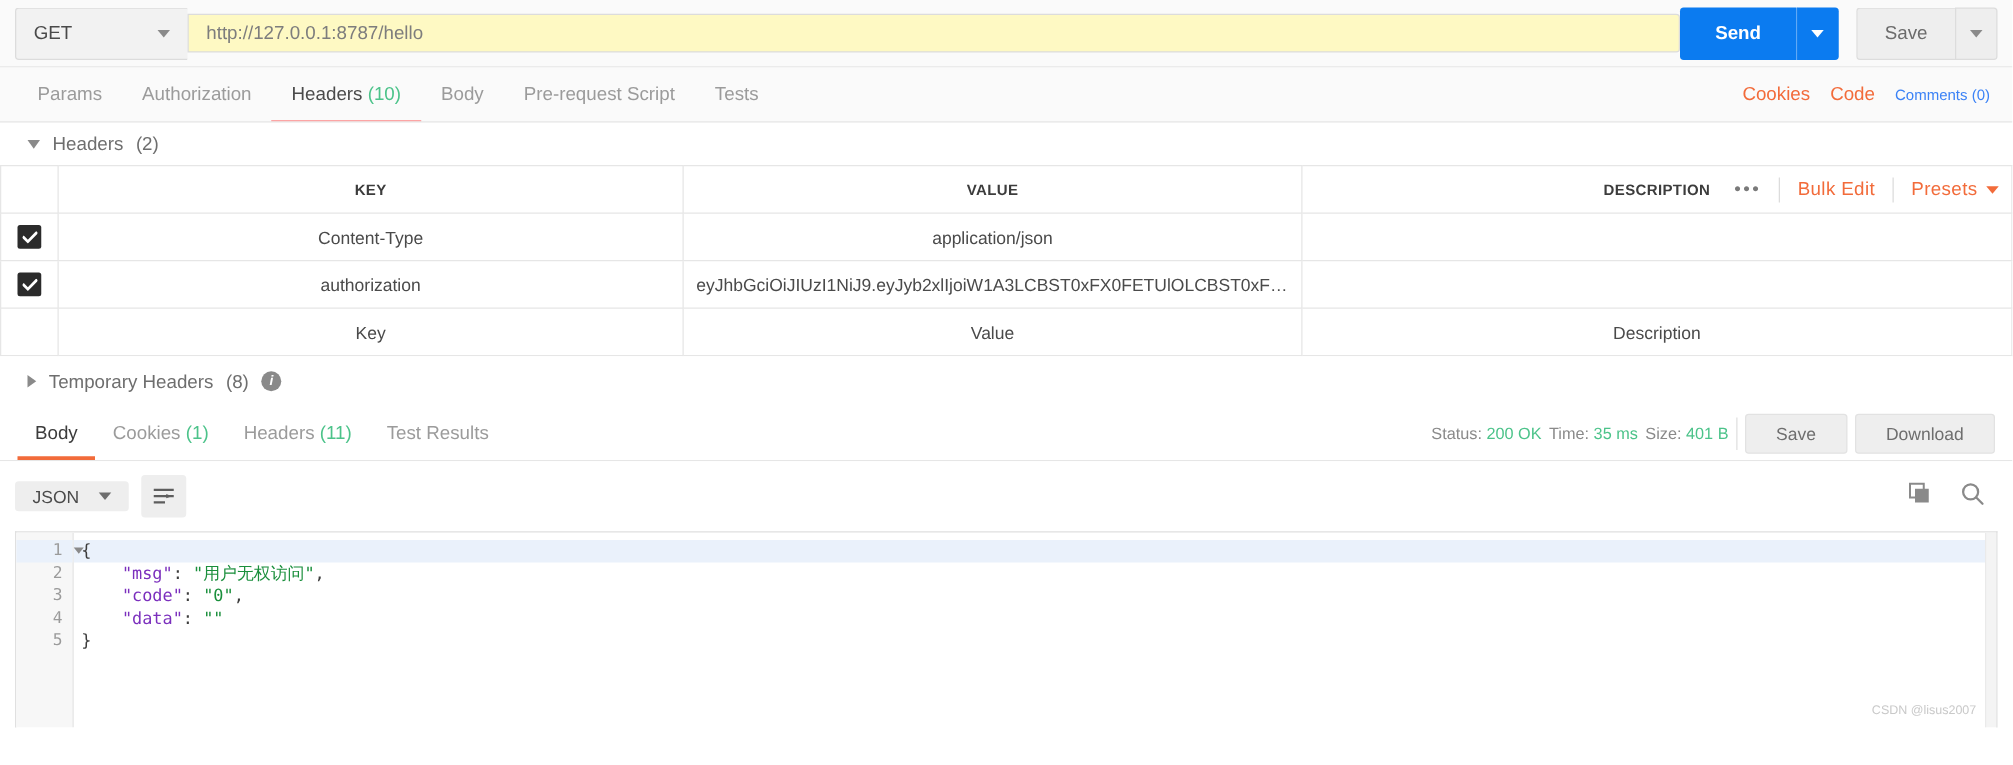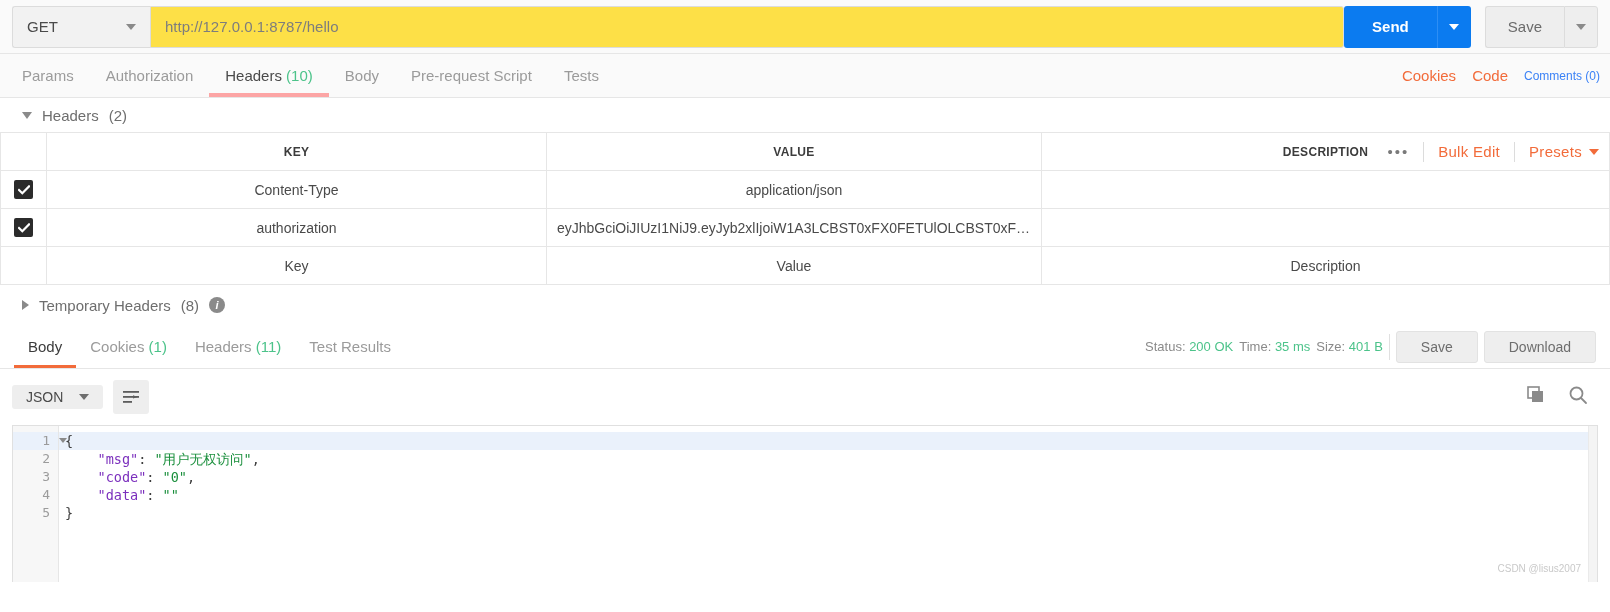--- a/index.html
+++ b/index.html
@@ -29,22 +29,22 @@
     border-radius: 3px 0 0 3px;
     font-size: 15px; color: #4a4a4a;
   }
   .caret-down {
     width: 0; height: 0;
     border-left: 5px solid transparent;
     border-right: 5px solid transparent;
     border-top: 6px solid #8a8a8a;
   }
   .url-input {
-    flex: 1; height: 42px;
-    background: #fde047;
+    flex: 1; height: 31px;
+    background: #fef9c3;
     border: 1px solid #dcdcdc;
     border-radius: 0 3px 3px 0;
     padding: 0 14px;
     font-size: 15px; color: #7d7d7d;
     font-family: "Liberation Sans", sans-serif;
     outline: none;
   }
   .btn-group { display: flex; }
   .send-btn {
     height: 42px; padding: 0 28px;
@@ -95,31 +95,31 @@
     border-top: 6px solid #8a8a8a;
     display: block;
   }
 
   
   .req-tabs {
     display: flex; align-items: flex-end;
     height: 44px;
     background: #fafafa;
     border-bottom: 1px solid #e6e6e6;
-    padding: 0 6px;
+    padding: 0 14px;
     position: relative;
   }
   .tab {
     padding: 0 16px;
     height: 43px; line-height: 43px;
     font-size: 15px; color: #9b9b9b;
     cursor: pointer;
     white-space: nowrap;
   }
-  .tab.active { color: #4a4a4a; border-bottom: 4px solid #fca5a5; }
+  .tab.active { color: #4a4a4a; border-bottom: 1px solid #fca5a5; }
   .cnt-green { color: #4cc38a; }
   .tabs-right {
     margin-left: auto; display: flex; align-items: center;
     height: 43px; gap: 16px; padding-right: 4px;
   }
   .link-orange { color: #f26b3a; font-size: 15px; cursor: pointer; }
   .link-orange-faded { color: #3b82f6; font-size: 12px; cursor: pointer; }
 
   
   .section-head {

